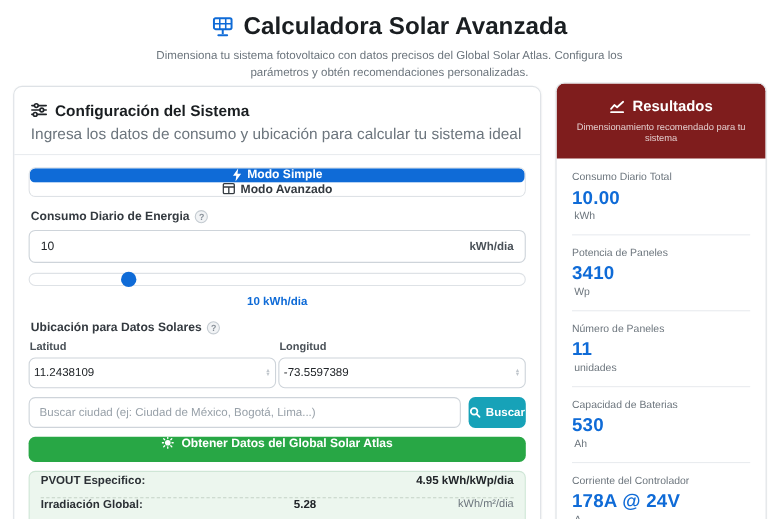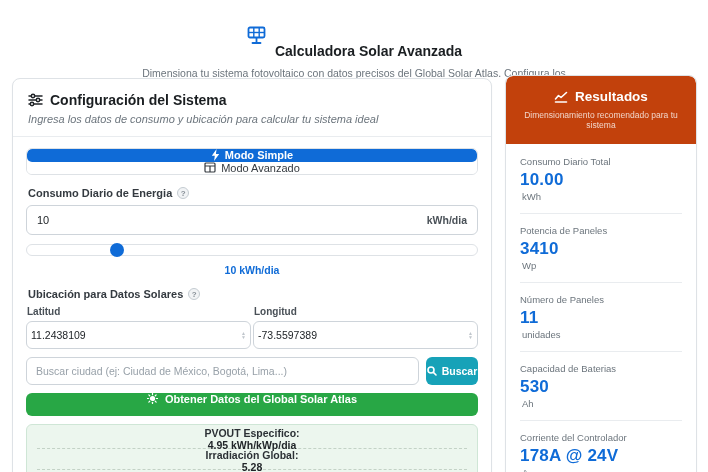--- a/index.html
+++ b/index.html
@@ -3,40 +3,40 @@
 <meta charset="utf-8">
 <style>
   * { margin:0; padding:0; box-sizing:border-box; }
   html,body { width:708px; height:472px; overflow:hidden; background:#ffffff;
     font-family:"Liberation Sans", sans-serif; color:#212529; }
   .page { position:relative; width:708px; height:472px; }
 
   
   .app-header { text-align:center; padding-top:11px; }
   .app-title-row { display:flex; align-items:center; justify-content:center; gap:8px; }
-  .app-title { font-size:14px; font-weight:bold; color:#1a1e21;margin-top:32px; }
+  .app-title { font-size:22px; font-weight:bold; color:#1a1e21; }
   .app-subtitle { margin:7px auto 0; width:440px; font-size:10.5px; line-height:1.45; color:#6c757d; }
 
   
   .card { position:absolute; background:#fff; border:1px solid #dee2e6; border-radius:8px;
           box-shadow:0 1px 2px rgba(0,0,0,.04); }
   .card-config { left:12px; top:78px; width:480px; height:480px; }
   .card-results { left:505px; top:75px; width:192px; height:480px; overflow:hidden; }
 
   
   .cfg-head { padding:13px 15px 11px; border-bottom:1px solid #e9ecef; }
   .cfg-title-row { display:flex; align-items:center; gap:7px; }
   .cfg-title { font-size:14px; font-weight:bold; color:#1a1e21; }
-  .cfg-sub { margin-top:5px; font-size:11px; color:#6c757d;font-style:italic; }
+  .cfg-sub { margin-top:5px; font-size:14px; color:#6c757d; }
   .cfg-body { padding:11px 13px; }
 
   
   .tab-group { display:flex; border:1px solid #dee2e6; border-radius:6px; overflow:hidden; height:27px;flex-direction:column; }
   .tab { flex:1; display:flex; align-items:center; justify-content:center; gap:5px;
-         font-size:11px; cursor:pointer; background:#fff; color:#343a40; }
+         font-size:11px; cursor:pointer; background:#fff; color:#343a40;font-weight:bold; }
   .tab.active { background:#0f6bd7; color:#fff; font-weight:bold; border-radius:5px; }
 
   .field-label { display:flex; align-items:center; gap:5px; margin:12px 2px 6px;
                  font-size:11px; font-weight:600; color:#343a40; }
   .help-badge { display:inline-flex; align-items:center; justify-content:center;
                 width:12px; height:12px; border-radius:50%; border:1px solid #c4cbd1;
                 background:#f1f3f5; color:#868e96; font-size:8px; font-weight:bold; }
 
   .input-box { display:flex; align-items:center; justify-content:space-between;
                height:30px; border:1px solid #ced4da; border-radius:6px; padding:0 10px;
@@ -69,29 +69,29 @@
                 color:#fff; font-size:10.5px; font-weight:bold; cursor:pointer;
                 font-family:"Liberation Sans", sans-serif; }
   .btn-fetch { display:flex; align-items:flex-start; justify-content:center; gap:7px;
                width:100%; height:23px; margin-top:8px; border:none; border-radius:6px;
                background:#28a745; color:#fff; font-size:11px; font-weight:bold; cursor:pointer;
                font-family:"Liberation Sans", sans-serif; }
 
   
   .solar-table { margin-top:8px; background:#ecf6ee; border:1px solid #cfe6d6;
                  border-radius:6px; padding:2px 10px; }
-  .sd-row { display:flex; align-items:center; height:21px;flex-direction:column; }
+  .sd-row { display:flex; height:21px; }
   .sd-row + .sd-row { border-top:1px dashed #c3d2c6; }
   .sd-label { flex:1.4; font-size:10.5px; font-weight:600; color:#2b3035; }
   .sd-val { flex:1; text-align:center; font-size:10.5px; font-weight:bold; color:#212529; }
   .sd-unit { flex:1; text-align:right; font-size:10px; color:#6c757d; }
   .sd-unit.strong { font-size:10.5px; font-weight:bold; color:#212529; }
 
   
-  .res-head { background:#c2410c; border-radius:7px 7px 0 0; text-align:center; padding:13px 10px 14px; }
+  .res-head { background:#7f1d1d; border-radius:7px 7px 0 0; text-align:center; padding:13px 10px 14px; }
   .res-title-row { display:flex; align-items:center; justify-content:center; gap:7px; }
   .res-title { font-size:13.5px; font-weight:bold; color:#ffffff; }
   .res-sub { margin-top:6px; font-size:8.5px; color:rgba(255,255,255,.78); }
   .res-body { padding:12px 14px; }
   .res-item .r-label { font-size:9.5px; color:#6c757d; }
   .res-item .r-value { margin-top:3px; font-size:17px; font-weight:bold; color:#0f6bd7; letter-spacing:.2px; }
   .res-item .r-unit { margin-top:1px; font-size:9.5px; color:#6c757d; padding-left:2px; }
   .res-divider { height:1px; background:#e9ecef; margin:11px 0; }
 
   .icon { display:inline-flex; flex:0 0 auto; }

